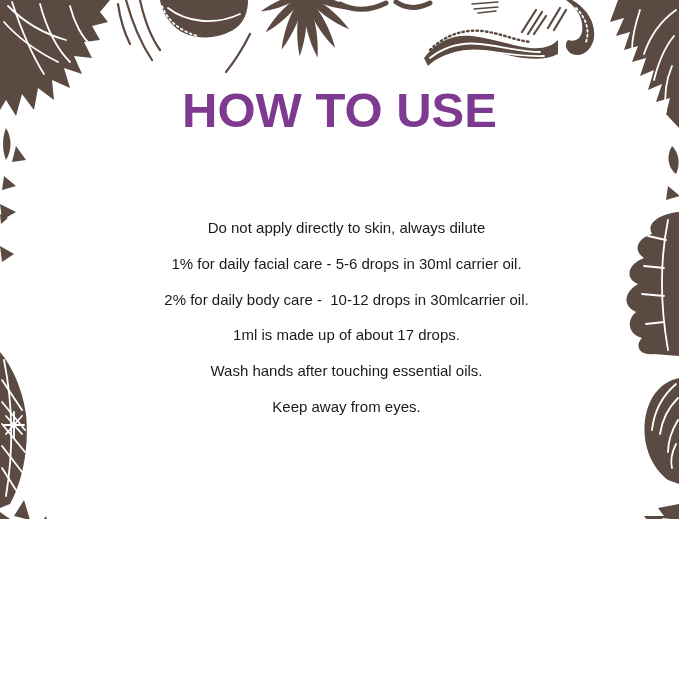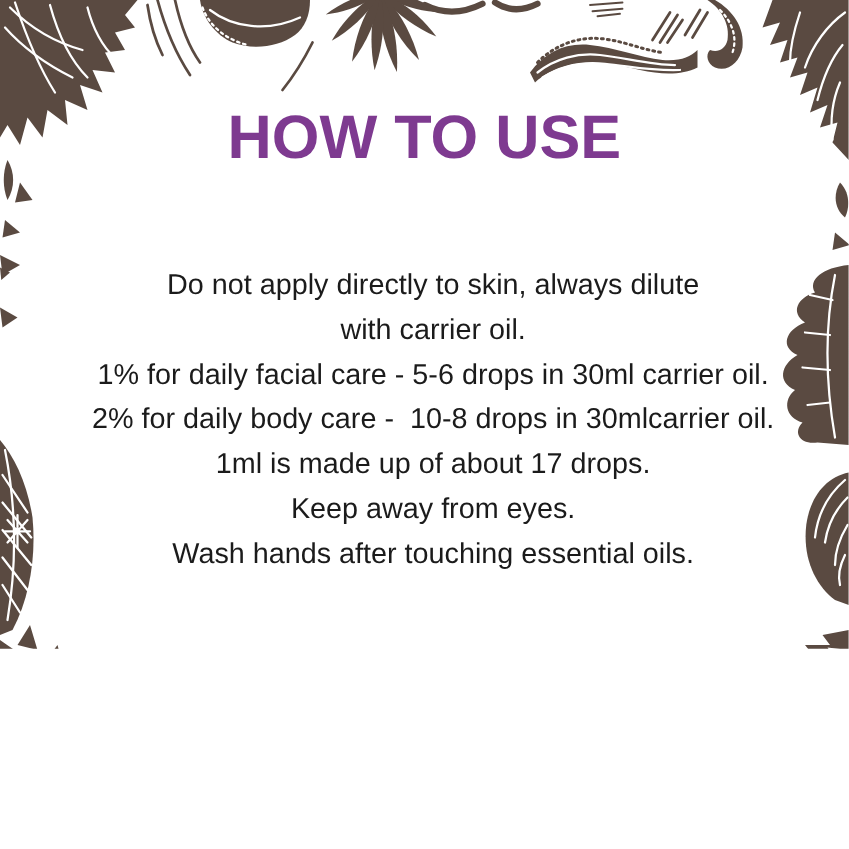--- a/index.html
+++ b/index.html
@@ -21,21 +21,21 @@
   .deco .wvd{fill:none; stroke:#fff; stroke-width:1.8; stroke-dasharray:2 3; stroke-linecap:round;}
   .deco .dotbr{fill:none; stroke:var(--botanical); stroke-width:2.4; stroke-dasharray:1.5 3.2; stroke-linecap:round;}
   .title{
     position:absolute; top:82px; left:0; right:0; margin:0;
     text-align:center; font-size:49px; font-weight:700; line-height:1.15;
     color:var(--title); letter-spacing:0px;
   }
   .body-text{
     position:absolute; top:210px; left:0; right:0;
     text-align:center; color:var(--text);
-    font-size:23px; line-height:35.8px; font-weight:400;margin-left:14px;
+    font-size:15px; line-height:35.8px; font-weight:400;margin-left:14px;
   }
   .line{white-space:pre;}
 </style>
 </head>
 <body>
 
 <div class="canvas">
 
   <svg class="deco" viewBox="0 0 679 679" aria-hidden="true">
     <defs>
@@ -224,21 +224,20 @@
     <g>
       <path class="stk" d="M624,679 L620,664 M632,679 L630,662 M640,679 L642,664 M652,679 L656,662 M662,679 L668,666 M672,679 L678,668"></path>
       <path d="M626,666 a3,4 0 1 1 0.1,0 Z M644,662 a3,4 0 1 1 0.1,0 Z M666,664 a3,4 0 1 1 0.1,0 Z"></path>
     </g>
   </svg>
 
   <h1 class="title">HOW TO USE</h1>
 
   <div class="body-text">
     <div class="line">Do not apply directly to skin, always dilute</div>
-    <div class="line">with carrier oil.</div>
     <div class="line">1% for daily facial care - 5-6 drops in 30ml carrier oil.</div>
-    <div class="line">2% for daily body care -  10-8 drops in 30mlcarrier oil.</div>
+    <div class="line">2% for daily body care -  10-12 drops in 30mlcarrier oil.</div>
     <div class="line">1ml is made up of about 17 drops.</div>
+    <div class="line">Wash hands after touching essential oils.</div>
     <div class="line">Keep away from eyes.</div>
-    <div class="line">Wash hands after touching essential oils.</div>
   </div>
 
 </div>
 
 </body></html>

